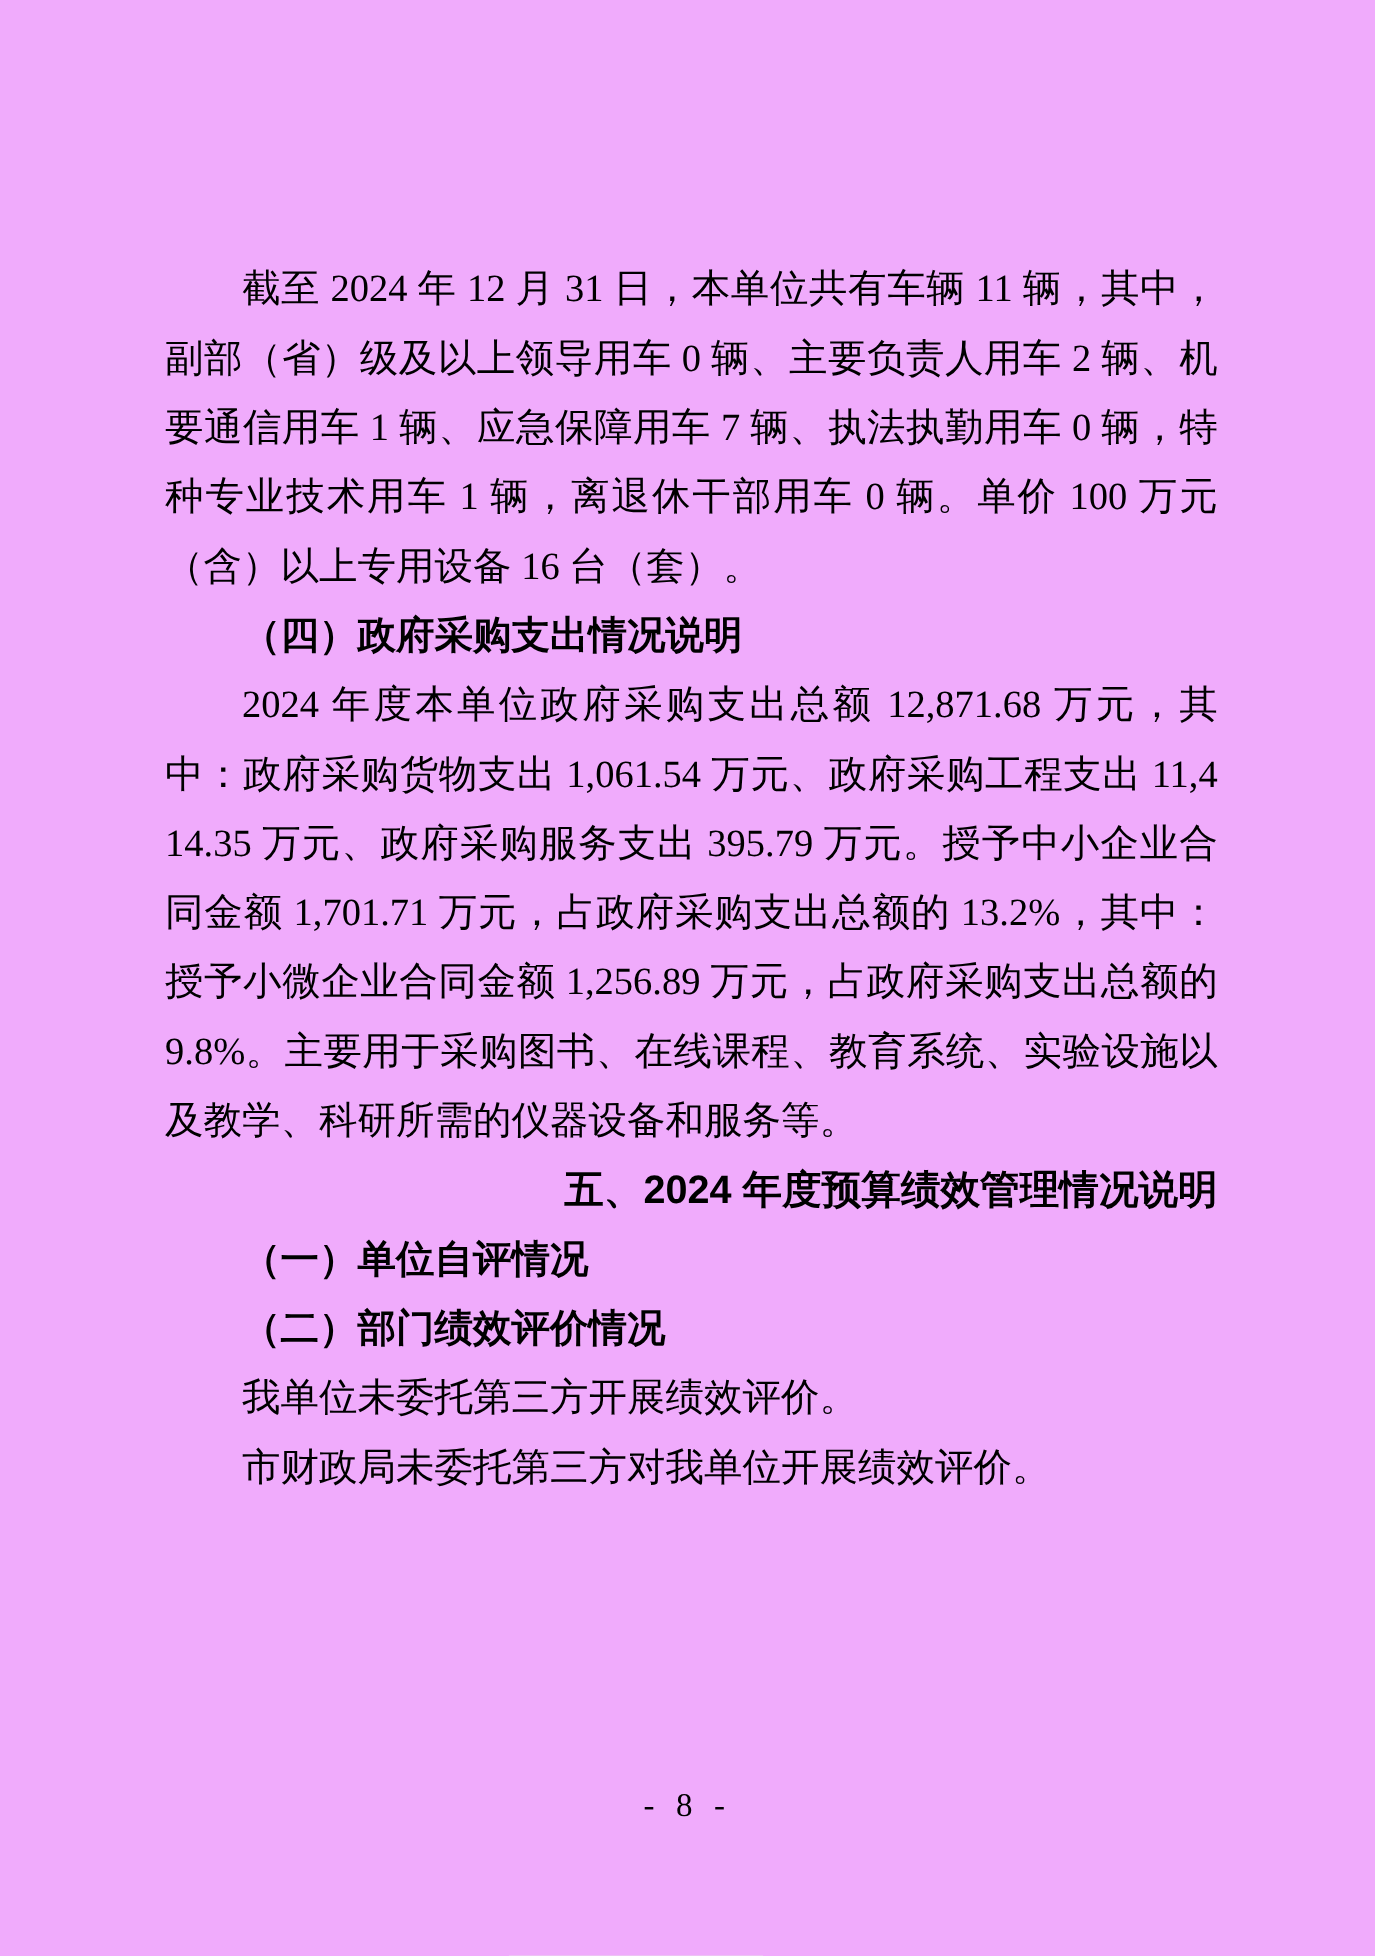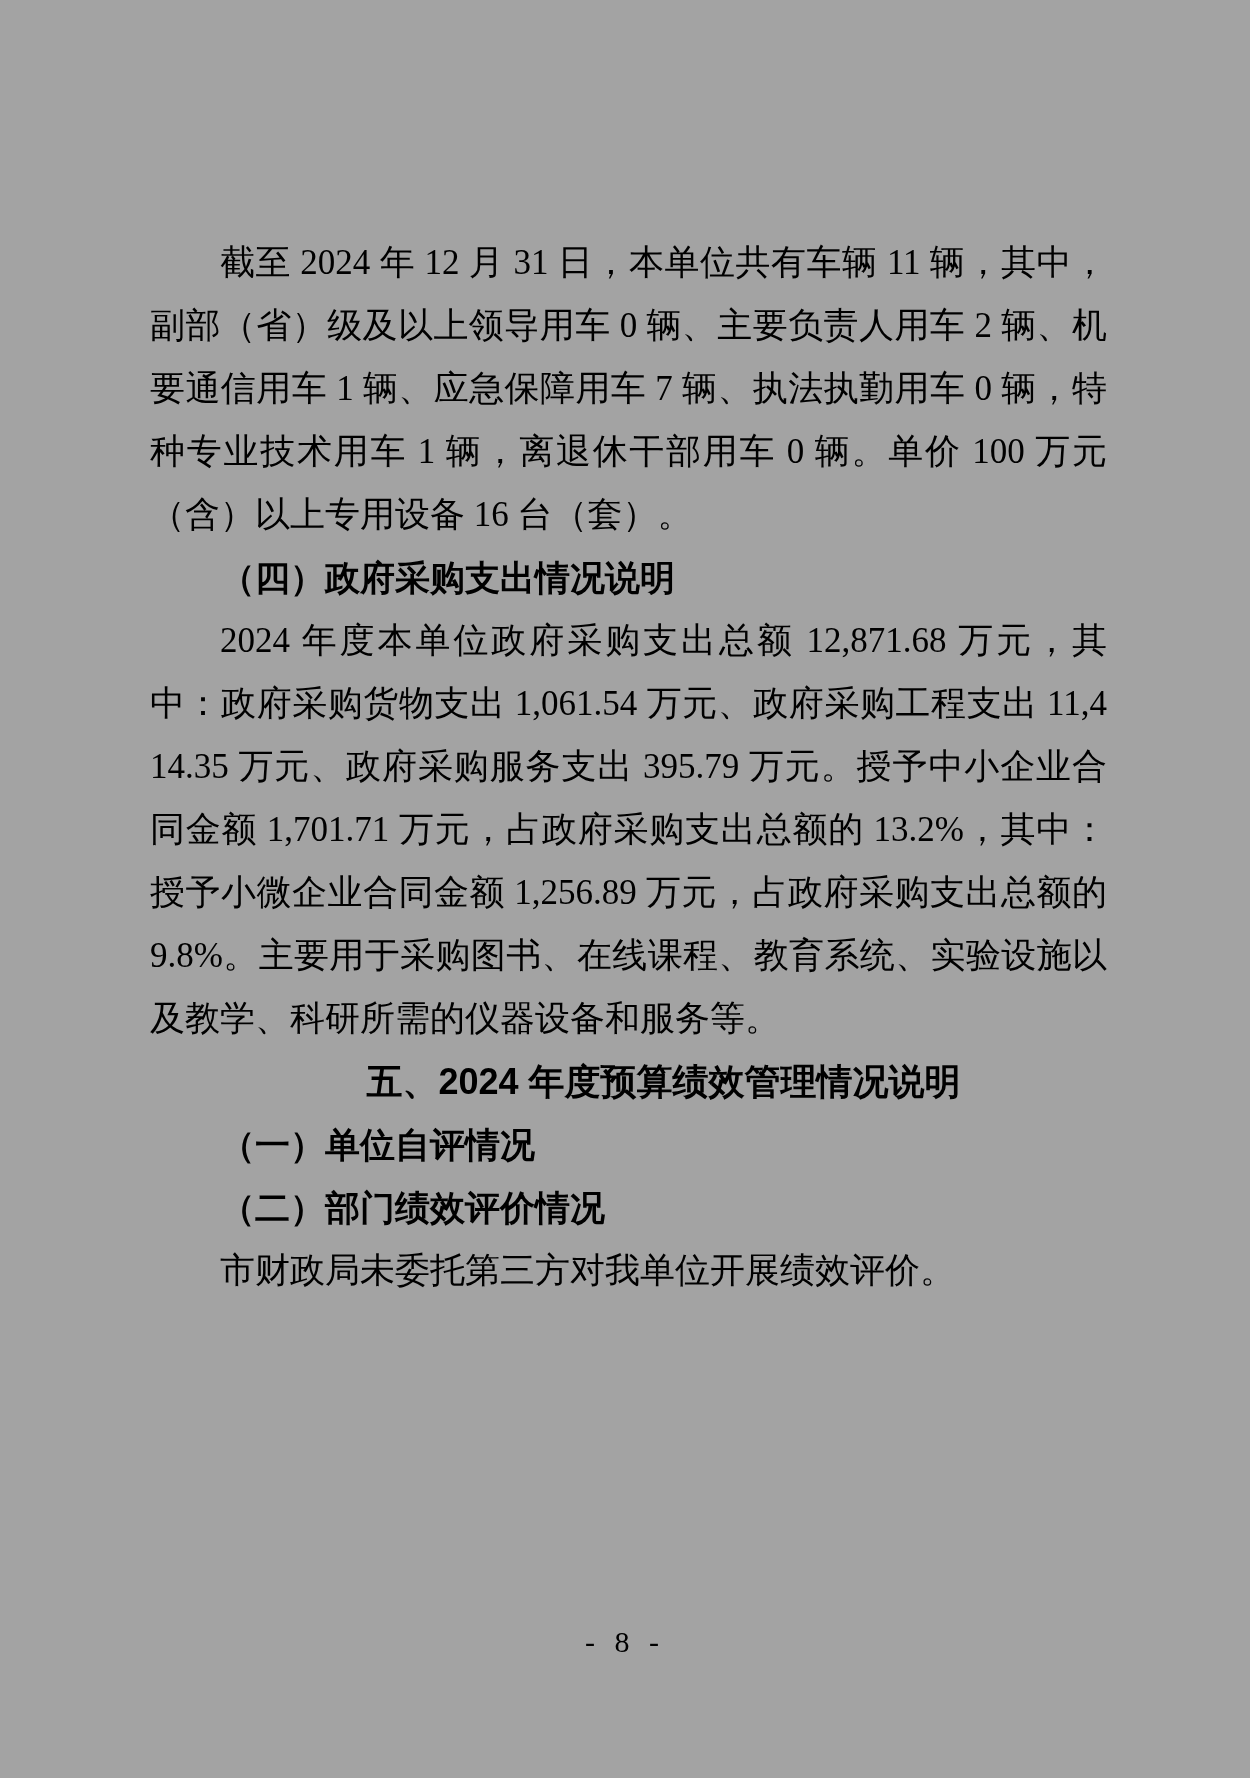--- a/index.html
+++ b/index.html
@@ -5,21 +5,21 @@
   html, body {
     margin: 0;
     padding: 0;
     background: #e8e8e8;
   }
   .page {
     position: relative;
     width: 1250px;
     height: 1778px;
     margin: 0 auto;
-    background: #a3a3a3;
+    background: #f0abfc;
     color: #000000;
     overflow: hidden;
     font-family: "Liberation Serif", "DejaVu Serif", serif;
   }
   .content {
     position: absolute;
     top: 231px;
     left: 150px;
     width: 957px;
   }
@@ -37,21 +37,21 @@
     font-weight: normal;
     font-family: "Liberation Serif", "DejaVu Serif", serif;
   }
   .heading-kai {
     font-weight: bold;
     text-align: left;
     font-family: Liberation Sans, sans-serif;
   }
   .heading-hei {
     font-weight: bold;
-    text-align: center;
+    text-align: right;
     font-size: 36px;
     font-family: "Liberation Sans", "DejaVu Sans", sans-serif;
   }
   .footer {
     position: absolute;
     top: 1622px;
     left: 0;
     width: 100%;
     text-align: center;
     font-size: 30px;
@@ -65,16 +65,17 @@
 <body>
 
 <div class="page">
   <div class="content">
     <p class="para">截至 2024 年 12 月 31 日，本单位共有车辆 11 辆，其中，副部（省）级及以上领导用车 0 辆、主要负责人用车 2 辆、机要通信用车 1 辆、应急保障用车 7 辆、执法执勤用车 0 辆，特种专业技术用车 1 辆，离退休干部用车 0 辆。单价 100 万元（含）以上专用设备 16 台（套）。</p>
     <p class="heading-kai">（四）政府采购支出情况说明</p>
     <p class="para">2024 年度本单位政府采购支出总额 12,871.68 万元，其中：政府采购货物支出 1,061.54 万元、政府采购工程支出 11,414.35 万元、政府采购服务支出 395.79 万元。授予中小企业合同金额 1,701.71 万元，占政府采购支出总额的 13.2%，其中：授予小微企业合同金额 1,256.89 万元，占政府采购支出总额的 9.8%。主要用于采购图书、在线课程、教育系统、实验设施以及教学、科研所需的仪器设备和服务等。</p>
     <p class="heading-hei">五、2024 年度预算绩效管理情况说明</p>
     <p class="heading-kai">（一）单位自评情况</p>
     <p class="heading-kai">（二）部门绩效评价情况</p>
+    <p class="para">我单位未委托第三方开展绩效评价。</p>
     <p class="para">市财政局未委托第三方对我单位开展绩效评价。</p>
   </div>
   <div class="footer">- 8 -</div>
 </div>
 
 </body></html>

